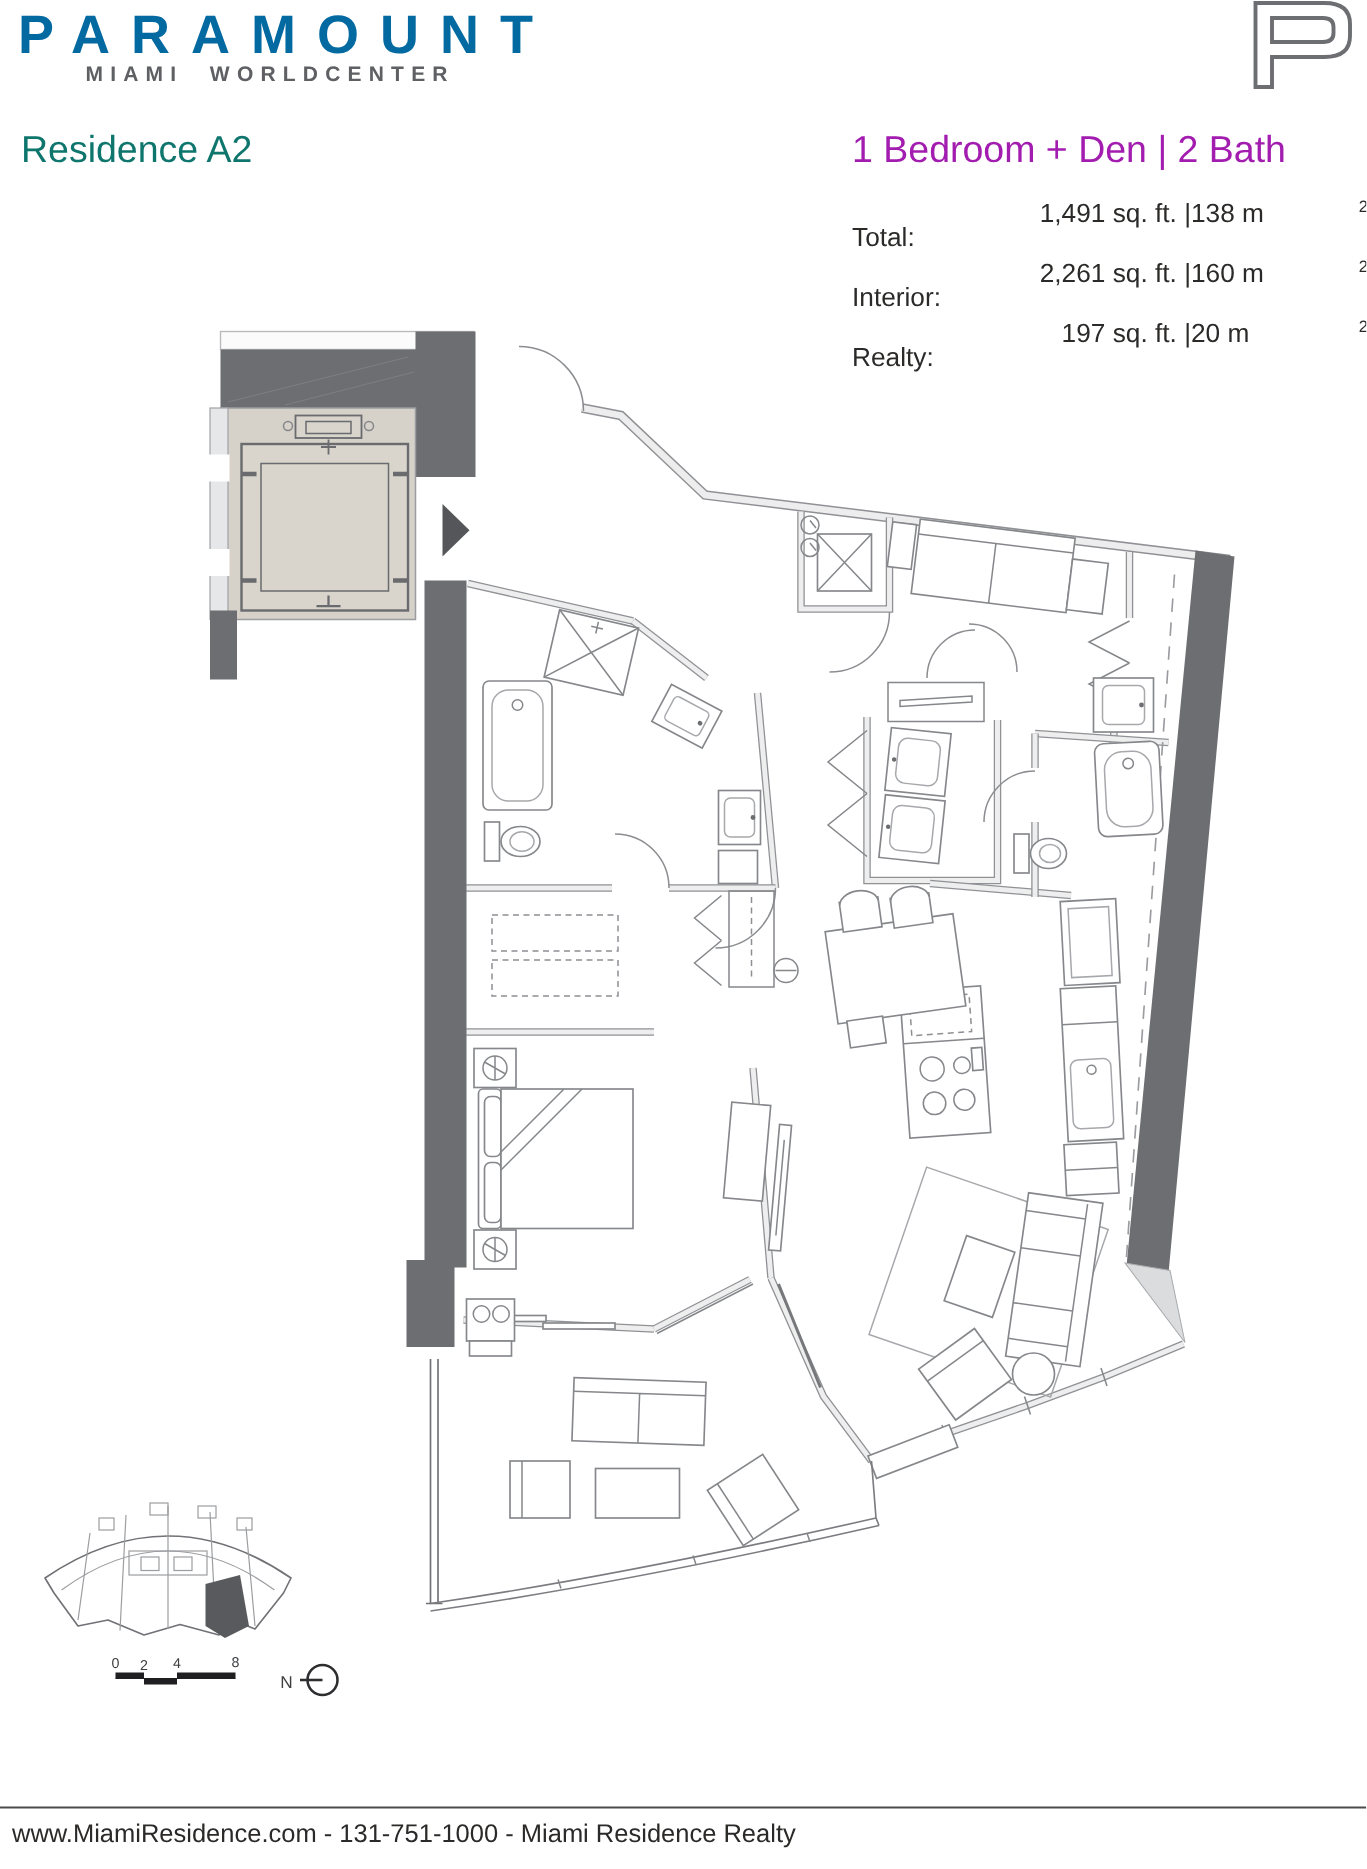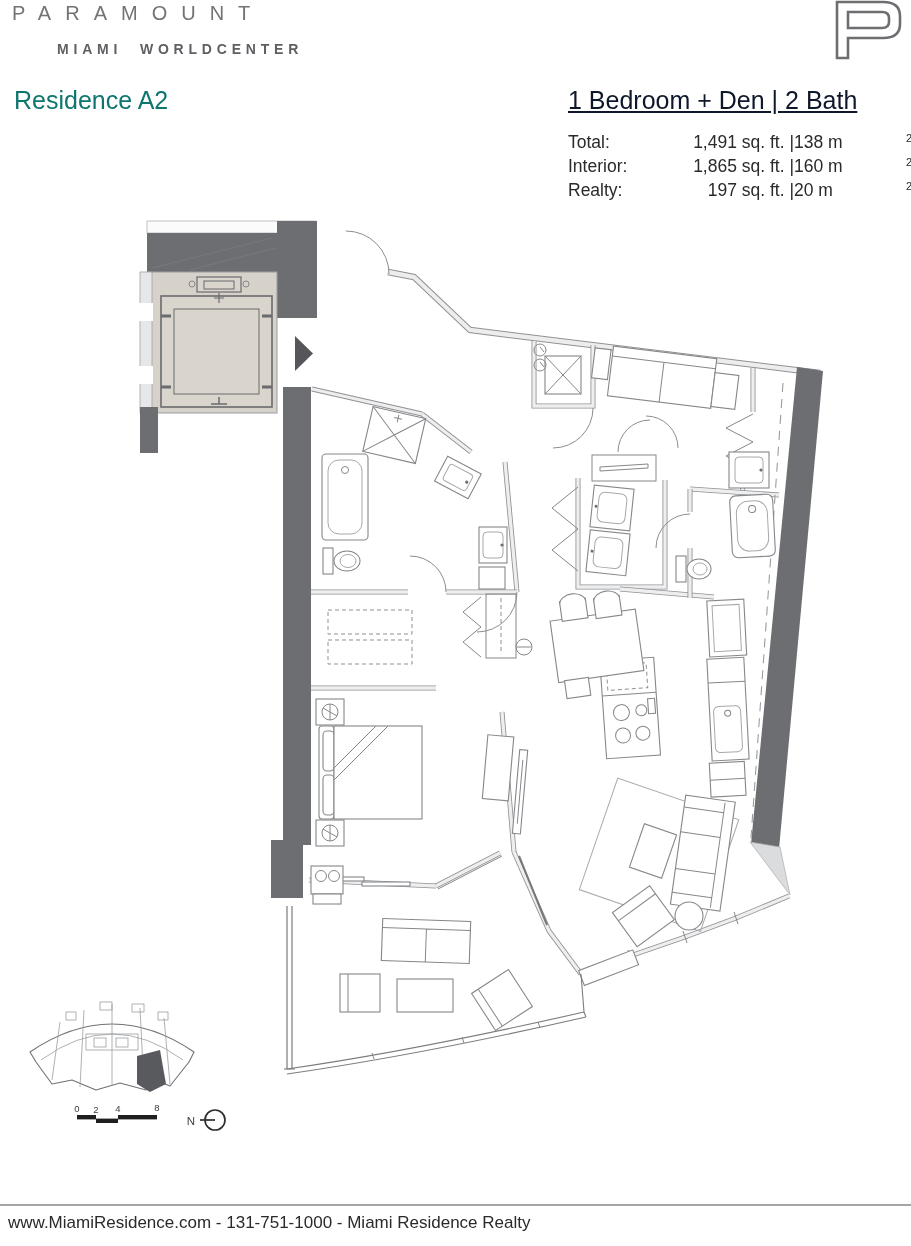--- a/index.html
+++ b/index.html
@@ -1,28 +1,28 @@
 <!DOCTYPE html>
 <html><head>
 <meta charset="utf-8">
 <style>
   html,body{margin:0;padding:0;background:#fff;}
   .page{position:relative;width:911px;height:1246px;background:#fff;overflow:hidden;
         font-family:"Liberation Sans",sans-serif;color:#231f20;}
   
-  .wordmark{position:absolute;left:12px;top:2px;font-size:20px;letter-spacing:14px;
-            color:#737373;font-weight:400;white-space:nowrap;}
+  .wordmark{position:absolute;left:12px;top:2px;font-size:36px;letter-spacing:14px;
+            color:#0369a1;font-weight:700;white-space:nowrap;}
   .wordmark-sub{position:absolute;left:57px;top:41px;font-size:14px;letter-spacing:4.8px;
             word-spacing:9px;color:#5f6064;font-weight:700;white-space:nowrap;}
   .logo-p{position:absolute;left:830px;top:0px;}
   .res-title{position:absolute;left:14px;top:86px;font-size:25px;color:#0f766e;}
-  .res-type{position:absolute;left:568px;top:86px;font-size:25px;color:#0f172a;white-space:nowrap;text-decoration:underline;}
+  .res-type{position:absolute;left:568px;top:86px;font-size:25px;color:#a21caf;white-space:nowrap;}
   .stats{position:absolute;left:568px;top:130px;width:344px;font-size:17.5px;color:#2b2a29;}
   .stats .row{display:flex;line-height:24px;}
-  .a-label{width:104px;text-align:left;}
+  .a-label{width:104px;text-align:left;margin-top:16px;}
   .a-imp{width:122px;text-align:right;white-space:nowrap;}
   .a-met{flex:1;text-align:left;white-space:nowrap;}
   .a-sup{width:14px;font-size:11px;position:relative;top:-4px;text-align:right;}
   
   .footer-text{position:absolute;left:8px;top:1213px;font-size:17px;color:#2b2a29;white-space:nowrap;}
   
   .plan{position:absolute;left:0;top:0;}
   .wo{stroke:#8f9194;stroke-width:6.4;fill:none;stroke-linecap:butt;stroke-linejoin:miter;}
   .wi{stroke:#ededee;stroke-width:4.4;fill:none;}
   .wo2{stroke:#8f9194;stroke-width:5;fill:none;}
@@ -57,21 +57,21 @@
 
   <div class="stats">
     <div class="row">
       <span class="a-label">Total:</span>
       <span class="a-imp">1,491 sq. ft. |</span>
       <span class="a-met">138 m</span>
       <span class="a-sup">2</span>
     </div>
     <div class="row">
       <span class="a-label">Interior:</span>
-      <span class="a-imp">1,865 sq. ft. |</span>
+      <span class="a-imp">2,261 sq. ft. |</span>
       <span class="a-met">160 m</span>
       <span class="a-sup">2</span>
     </div>
     <div class="row">
       <span class="a-label">Realty:</span>
       <span class="a-imp">197 sq. ft. |</span>
       <span class="a-met">20 m</span>
       <span class="a-sup">2</span>
     </div>
   </div>

